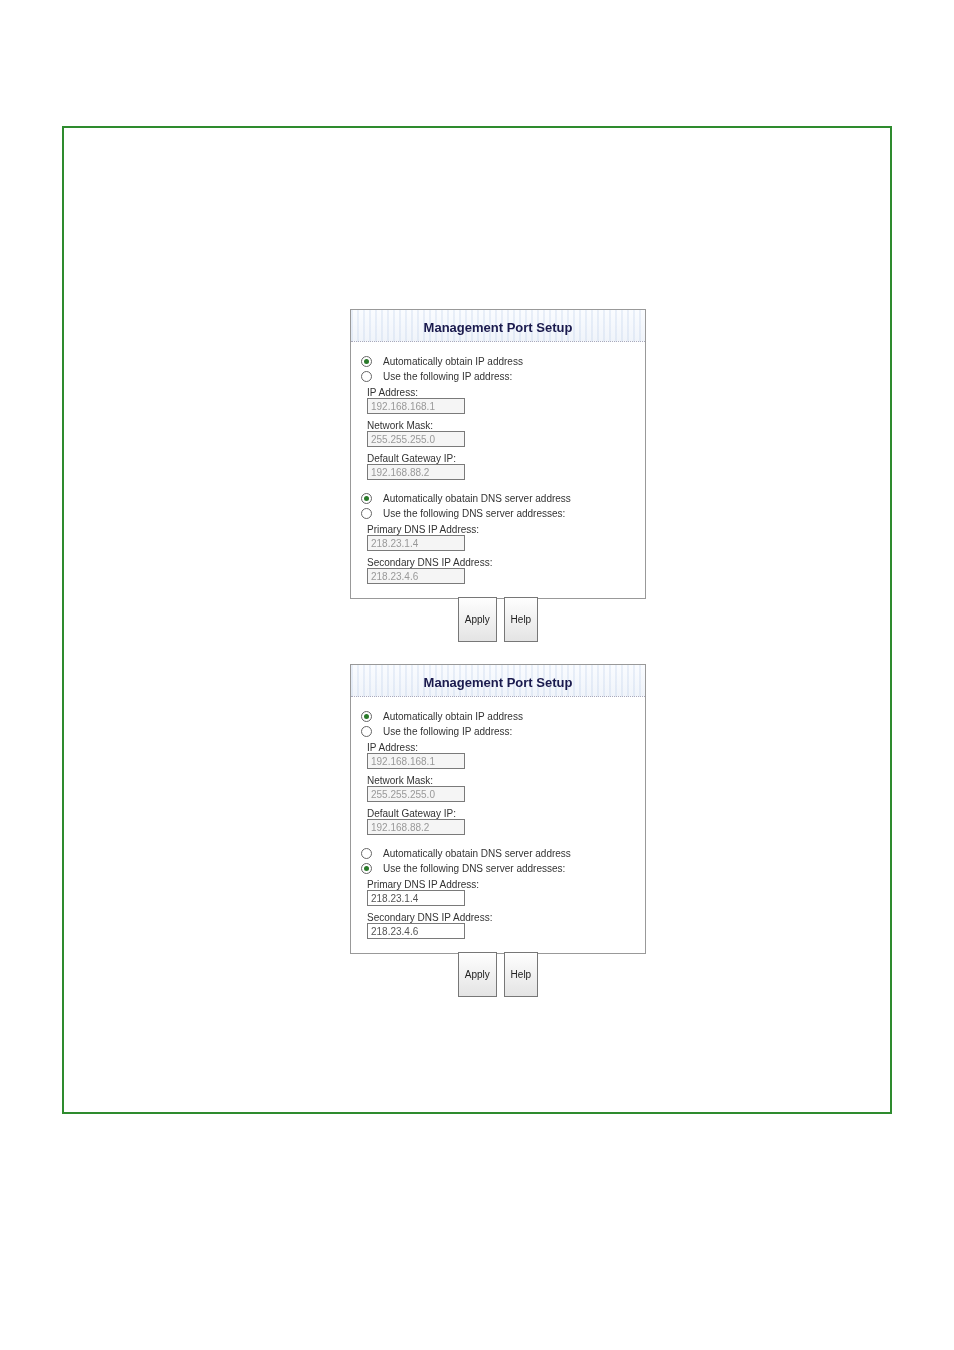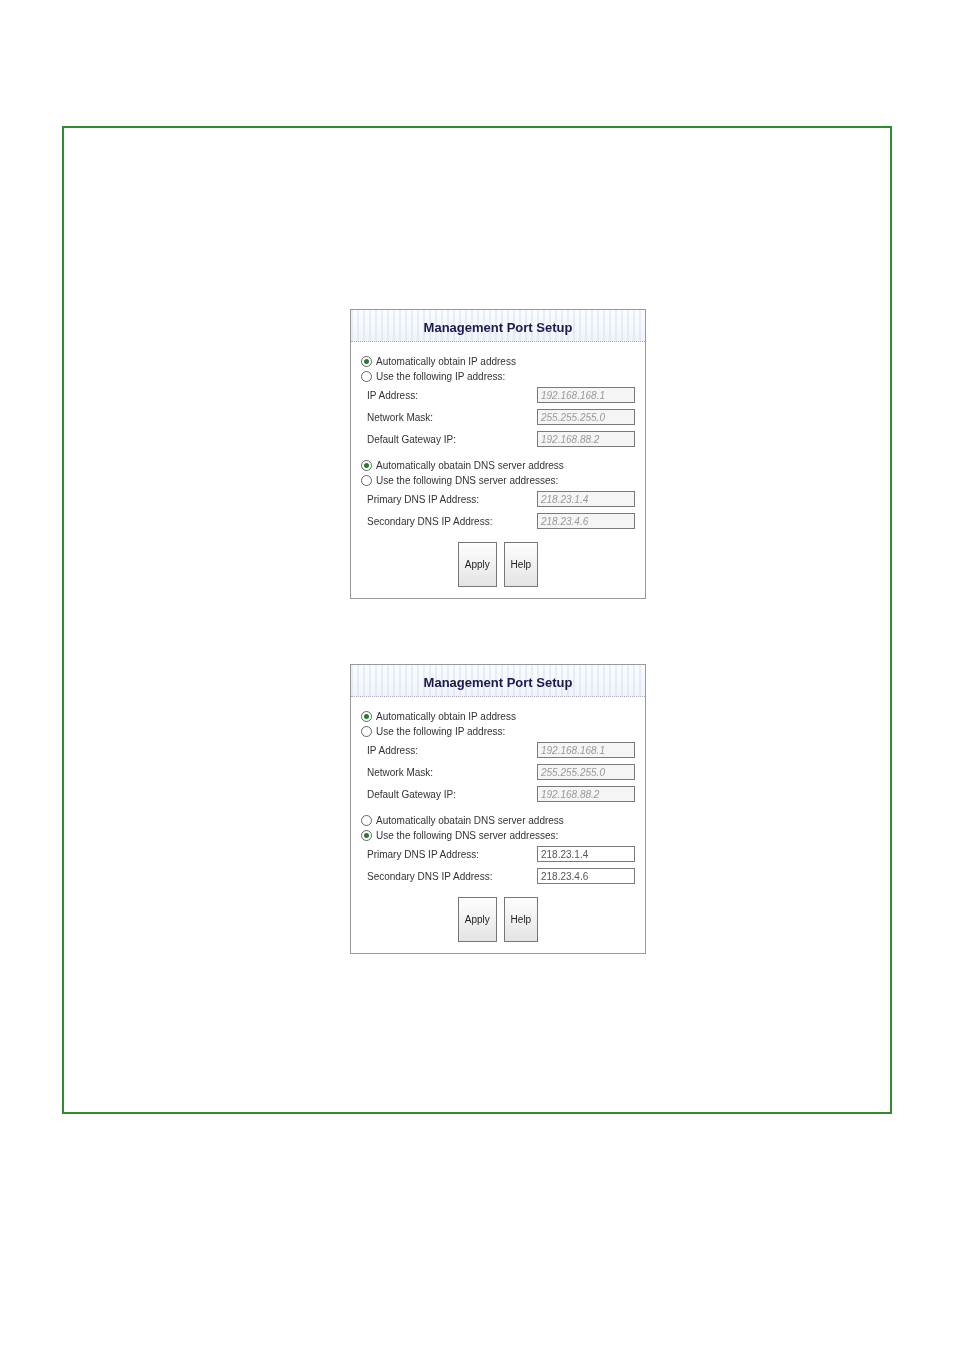--- a/index.html
+++ b/index.html
@@ -52,21 +52,21 @@
     }
     .panel-body {
       padding: 12px 10px 8px 10px;
       font-size: 10px;
       color: #333;
     }
     .radio-row {
       display: flex;
       align-items: center;
       padding: 2px 0;
-      gap: 4px;
+      gap: 11px;
     }
     .radio {
       width: 11px;
       height: 11px;
       border: 1px solid #666;
       border-radius: 50%;
       display: inline-flex;
       align-items: center;
       justify-content: center;
       background: #fff;
@@ -75,42 +75,41 @@
     .radio.checked::after {
       content: "";
       width: 5px;
       height: 5px;
       background: #2a7a2a;
       border-radius: 50%;
       display: block;
     }
     .field-row {
       display: flex;
-      align-items: center;
       padding: 3px 0 3px 6px;
+      flex-direction: column;
     }
     .field-label {
       flex: 1;
       font-size: 10px;
       color: #333;
     }
     .field-input {
       width: 98px;
       height: 16px;
       font-size: 10px;
       padding: 0 3px;
       border: 1px solid #7a7a7a;
       background: #fff;
       color: #555;
       font-family: Verdana, Arial, sans-serif;
     }
     .field-input.disabled {
       color: #999;
       background: #f5f5f5;
-      font-style: italic;
     }
     .divider {
       height: 8px;
     }
     .button-row {
       text-align: center;
       padding: 10px 0 4px 0;
     }
     .btn {
       font-size: 10px;

